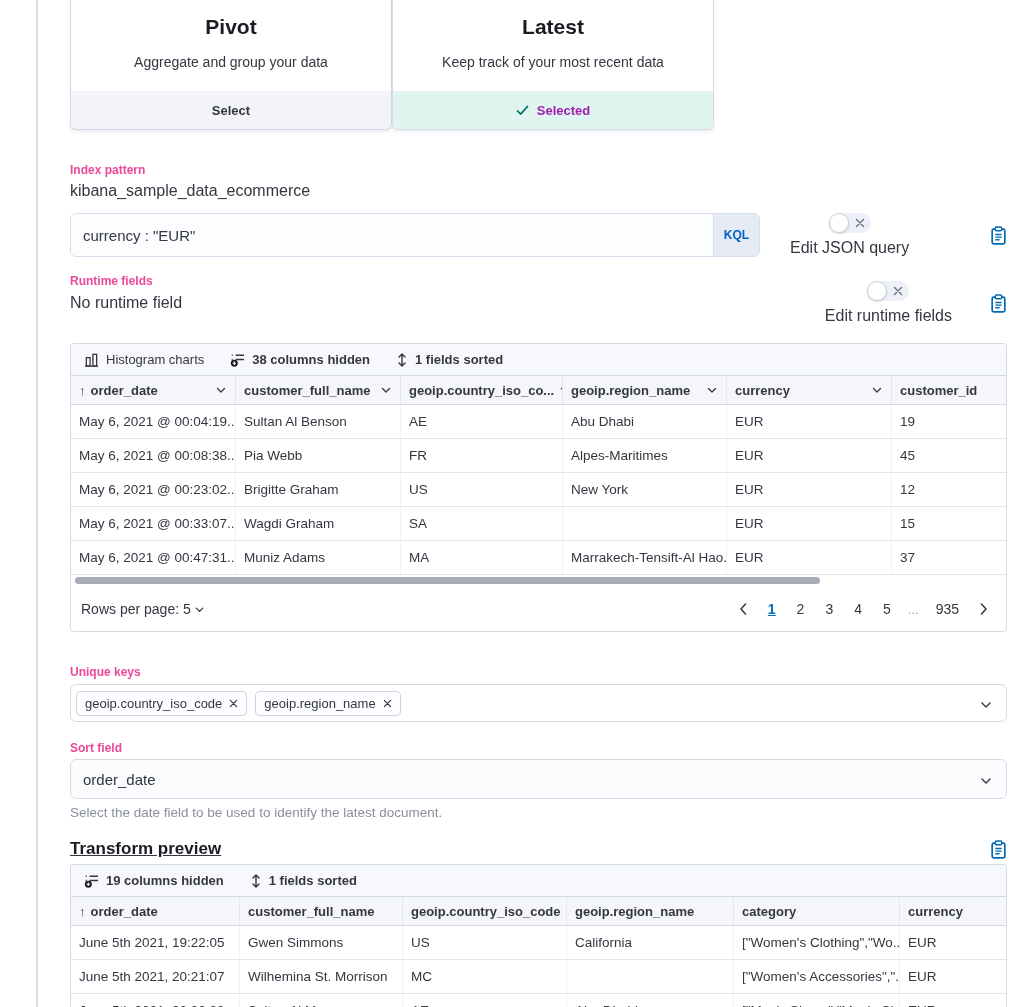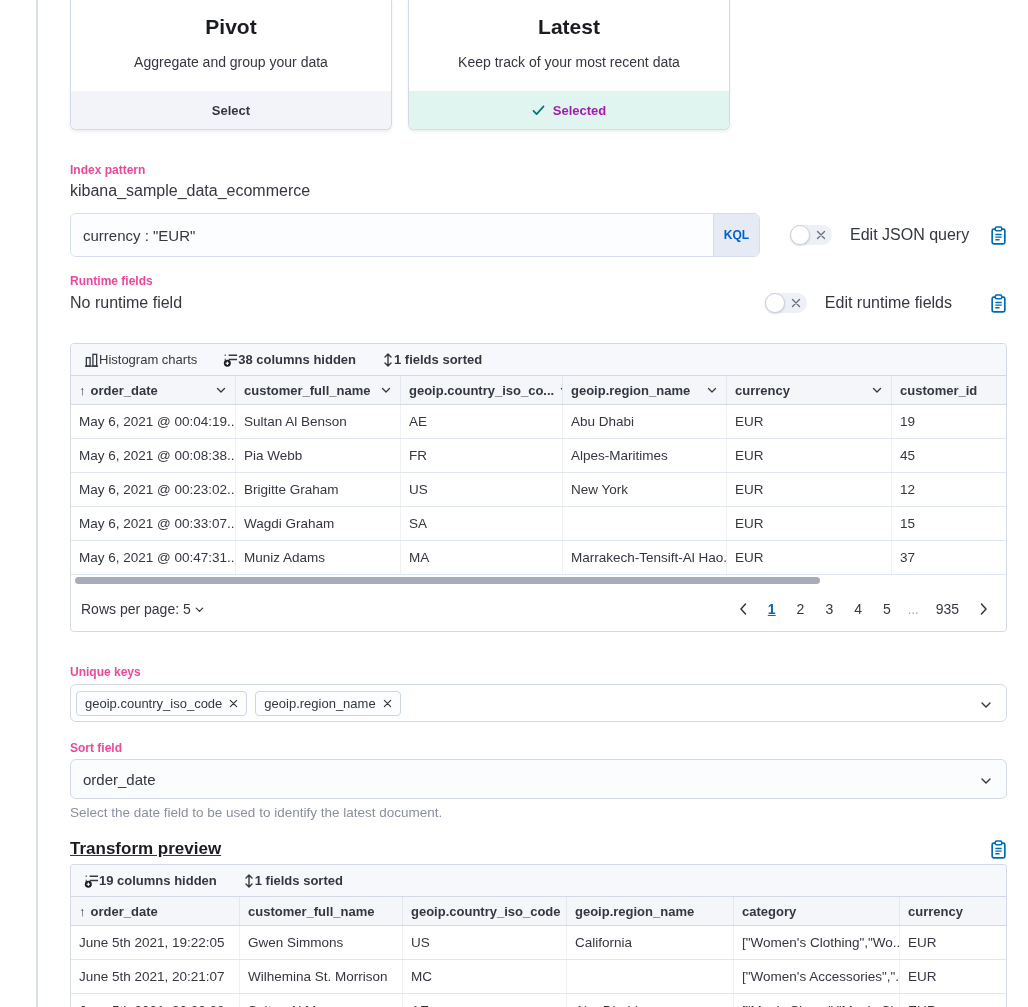--- a/index.html
+++ b/index.html
@@ -6,21 +6,21 @@
   html,body { margin:0; padding:0; }
   body {
     width:1028px; height:1007px; overflow:hidden; position:relative;
     background:#fff; color:#343741;
     font-family:"Liberation Sans", sans-serif;
   }
   .vline { position:absolute; left:36px; top:0; bottom:0; width:2px; background:#d9dfe9; }
   .content { position:absolute; left:70px; top:0; width:937px; }
 
   
-  .cards { display:flex; gap:16px; }
+  .cards { display:flex; }
   .card { width:322px; background:#fff; border:1px solid #d3dae6; border-top:none;
           border-radius:0 0 6px 6px; box-shadow:0 2px 3px rgba(152,162,179,.18); }
   .card-body { height:91px; text-align:center; padding-top:15px; }
   .card-title { font-size:21px; font-weight:700; color:#1a1c21; }
   .card-sub { font-size:14px; margin-top:15px; color:#343741; }
   .card-footer { height:38px; display:flex; align-items:center; justify-content:center;
                  gap:8px; font-size:13px; font-weight:700; background:#f2f4f9;
                  border-radius:0 0 6px 6px; cursor:pointer; }
   .card-footer.selected { background:#e0f5f0; color:#a21caf; }
 
@@ -31,37 +31,37 @@
 
   
   .query-row { display:flex; align-items:center; margin-top:11px; }
   .query-bar { width:690px; height:44px; border:1px solid #d6dded; border-radius:6px;
                background:#fbfcfe; display:flex; align-items:stretch; overflow:hidden; }
   .query-input { flex:1; display:flex; align-items:center; padding:0 12px; font-size:15px;
                  background:#fcfdff; }
   .kql-btn { width:46px; display:flex; align-items:center; justify-content:center;
              background:#e5eaf5; border-left:1px solid #d6dded; color:#0061c5;
              font-size:12px; font-weight:700; cursor:pointer; }
-  .toggle-group { display:flex; align-items:center; gap:18px; margin-left:30px; }
+  .toggle-group { display:flex; align-items:center; gap:6px; margin-left:30px;flex-direction:column; }
   .switch { width:42px; height:20px; border-radius:10px; background:#edf0f6; position:relative;
             cursor:pointer; flex:0 0 auto; }
   .knob { position:absolute; left:0; top:0; width:20px; height:20px; border-radius:50%;
           background:#fff; border:1px solid #c9d1de; box-shadow:0 1px 2px rgba(0,0,0,.15); }
   .switch-x { position:absolute; right:6px; top:5px; }
   .toggle-label { font-size:16px; color:#343741; white-space:nowrap; }
   .copy-icon { margin-left:auto; cursor:pointer; display:flex; }
 
   .runtime-label { margin-top:17px; }
   .runtime-row { display:flex; align-items:center; margin-top:3px; height:24px; }
 
   
   .grid { border:1px solid #d3dae6; border-radius:4px; margin-top:28px; overflow:hidden; background:#fff; }
   .grid-toolbar { height:32px; display:flex; align-items:center; gap:26px; padding:0 13px;
                   background:#f7f8fc; border-bottom:1px solid #d3dae6; font-size:13px; }
-  .tool { display:flex; align-items:center; cursor:pointer; }
+  .tool { display:flex; align-items:center; gap:7px; cursor:pointer; }
   .tool.bold { font-weight:700; }
   .grid-header { display:flex; background:#f4f6fa; border-bottom:1px solid #d3dae6;
                  font-weight:700; font-size:13px; height:29px; }
   .hcell { display:flex; align-items:center; gap:5px; padding:0 8px; height:100%;
            border-right:1px solid #e2e7f0; cursor:pointer; overflow:hidden; white-space:nowrap; }
   .hcell:last-child { border-right:none; }
   .hcell .chev { margin-left:auto; flex:0 0 auto; }
   .sort-arrow { font-weight:400; font-size:13px; }
   .grid-row { display:flex; height:34px; border-bottom:1px solid #e0e6ef; background:#fff; font-size:13.5px; }
   .cell { display:flex; align-items:center; padding:0 8px; height:100%;

